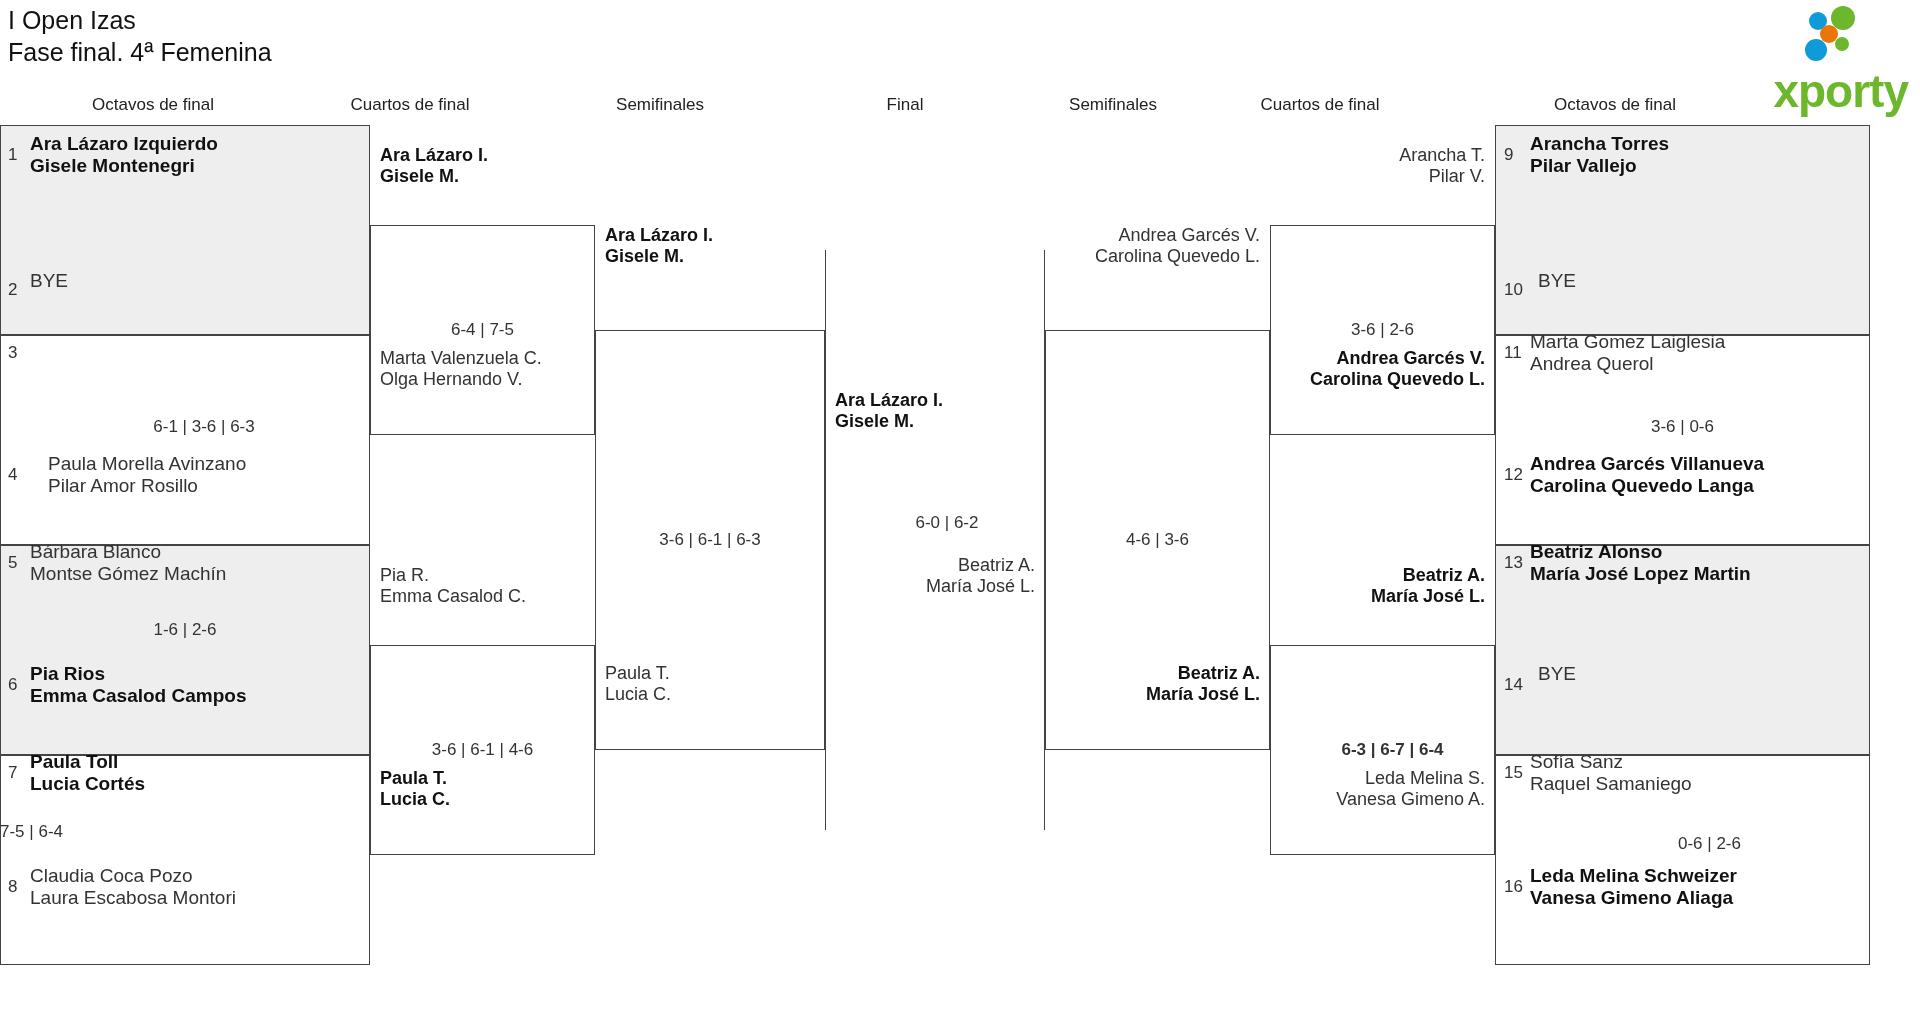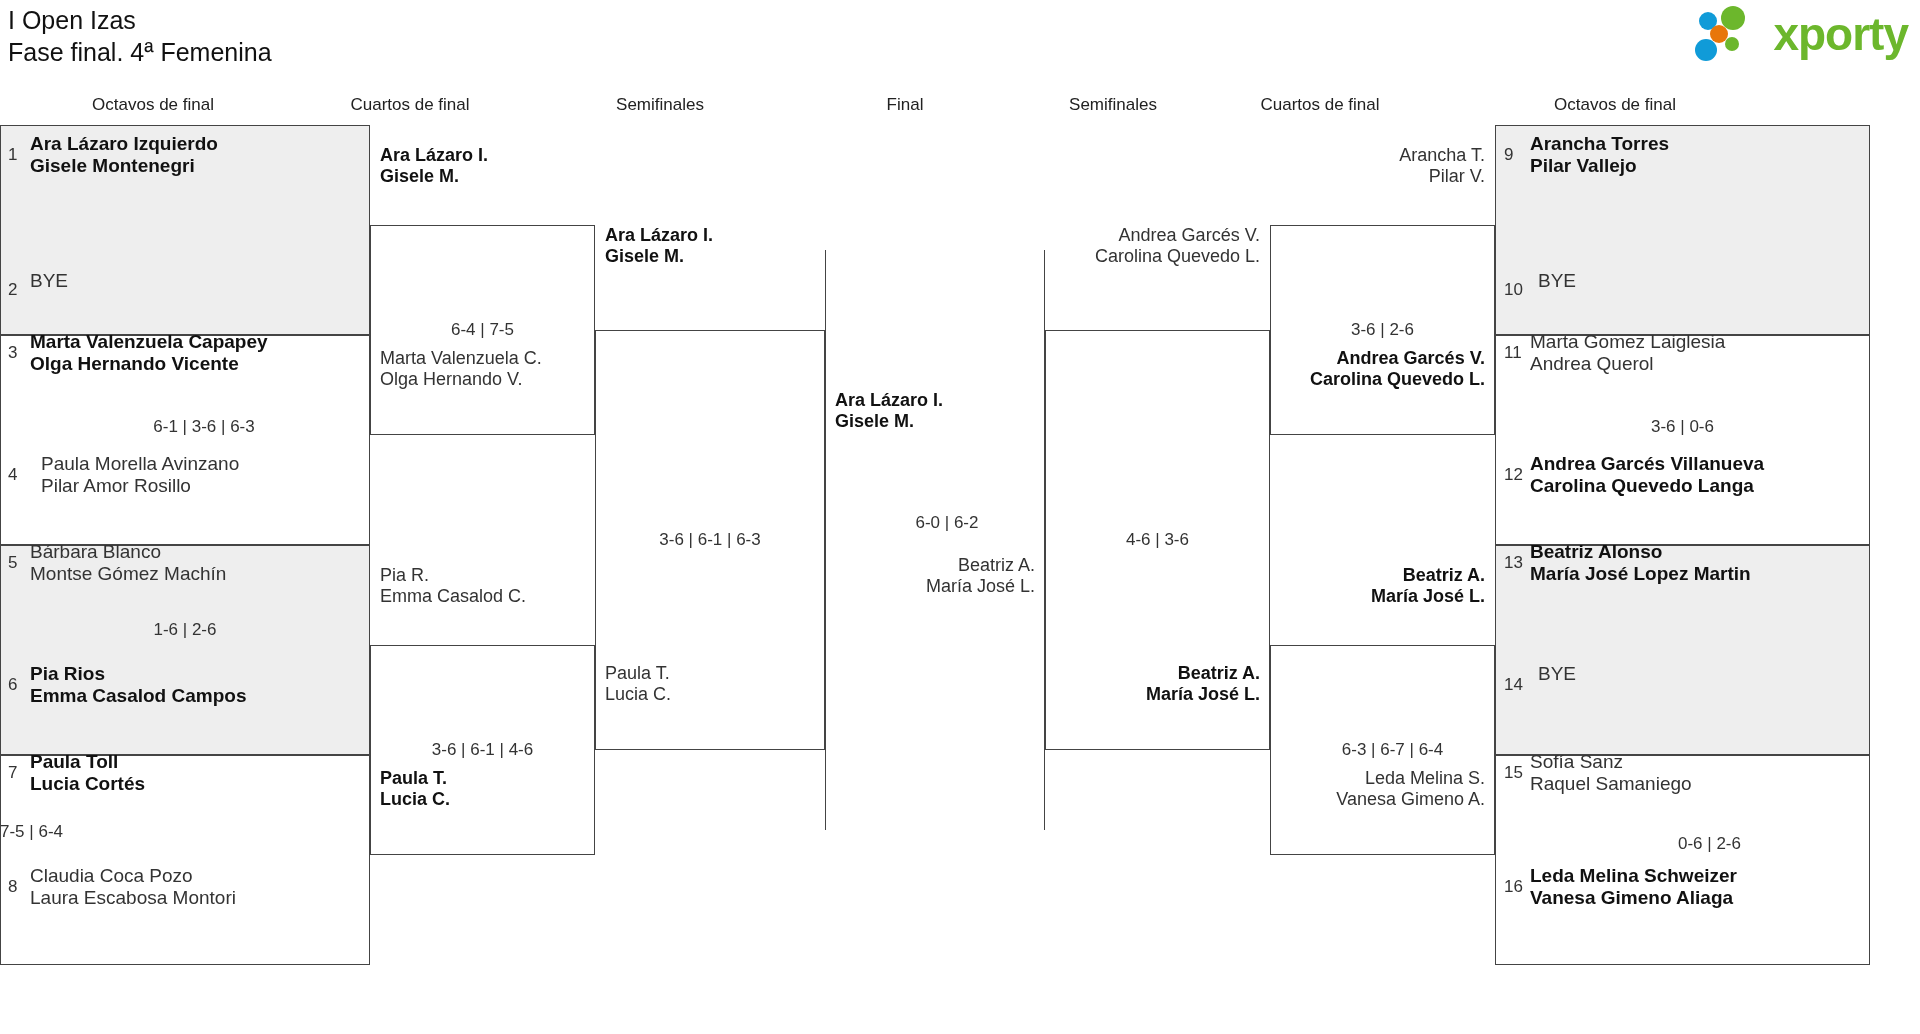--- a/index.html
+++ b/index.html
@@ -5,21 +5,21 @@
   html,body{margin:0;padding:0;background:#fff;}
   body{
     width:1920px;height:1034px;position:relative;overflow:hidden;
     font-family:"Liberation Sans","DejaVu Sans",sans-serif;
     color:#1a1a1a;
   }
   .title-block{position:absolute;left:8px;top:4px;}
   .title-block .t1,.title-block .t2{
     font-size:25px;font-weight:400;line-height:1.28;white-space:nowrap;color:#111;
   }
-  .logo{position:absolute;right:12px;top:6px;display:flex;align-items:center;gap:6px;}
+  .logo{position:absolute;right:12px;top:6px;display:flex;align-items:center;gap:6px;flex-direction:column;}
   .logo-mark{width:72px;height:56px;position:relative;}
   .logo-word{font-size:46px;font-weight:700;color:#6cb72c;letter-spacing:-1px;line-height:1;}
 
   .headers{position:absolute;left:0;top:95px;width:1920px;height:28px;}
   .hdr{position:absolute;font-size:17px;color:#222;text-align:center;white-space:nowrap;}
 
   .bracket{position:absolute;left:0;top:125px;width:1920px;height:880px;}
 
   .box{position:absolute;box-sizing:border-box;}
   .seedbox{border:1px solid #444;background:#fff;}
@@ -77,28 +77,24 @@
     <div>Ara Lázaro Izquierdo</div>
     <div>Gisele Montenegri</div>
   </div>
 
   <span class="seed-num" style="left:8px;top:155px;">2</span>
   <div class="names lose" style="left:30px;top:145px;">
     <div>BYE</div>
   </div>
 
   <span class="seed-num" style="left:8px;top:218px;">3</span>
-  <div class="names win" style="left:30px;top:206px;">
-    <div>Marta Valenzuela Capapey</div>
-    <div>Olga Hernando Vicente</div>
-  </div>
   <div class="score" style="left:0;top:292px;width:408px;text-align:center;">6-1 | 3-6 | 6-3</div>
 
   <span class="seed-num" style="left:8px;top:340px;">4</span>
-  <div class="names lose" style="left:41px;top:328px;">
+  <div class="names lose" style="left:48px;top:328px;">
     <div>Paula Morella Avinzano</div>
     <div>Pilar Amor Rosillo</div>
   </div>
 
   <span class="seed-num" style="left:8px;top:428px;">5</span>
   <div class="names lose" style="left:30px;top:416px;">
     <div>Bárbara Blanco</div>
     <div>Montse Gómez Machín</div>
   </div>
   <div class="score" style="left:0;top:495px;width:370px;text-align:center;">1-6 | 2-6</div>
@@ -186,21 +182,21 @@
   </div>
   <div class="score" style="left:1270px;top:195px;width:225px;text-align:center;">3-6 | 2-6</div>
   <div class="names win r" style="left:1270px;top:223px;width:215px;font-size:18px;">
     <div>Andrea Garcés V.</div>
     <div>Carolina Quevedo L.</div>
   </div>
   <div class="names win r" style="left:1270px;top:440px;width:215px;font-size:18px;">
     <div>Beatriz A.</div>
     <div>María José L.</div>
   </div>
-  <div class="score" style="left:1270px;top:615px;width:245px;text-align:center;">6-3 | 6-7 | 6-4</div>
+  <div class="score" style="left:1270px;top:615px;width:245px;text-align:center;font-weight:bold;">6-3 | 6-7 | 6-4</div>
   <div class="names lose r" style="left:1270px;top:643px;width:215px;font-size:18px;">
     <div>Leda Melina S.</div>
     <div>Vanesa Gimeno A.</div>
   </div>
 
   <div class="box seedbox alt" style="left:1495px;top:0;width:375px;height:210px;"></div>
   <div class="box seedbox" style="left:1495px;top:210px;width:375px;height:210px;"></div>
   <div class="box seedbox alt" style="left:1495px;top:420px;width:375px;height:210px;"></div>
   <div class="box seedbox" style="left:1495px;top:630px;width:375px;height:210px;"></div>
 

